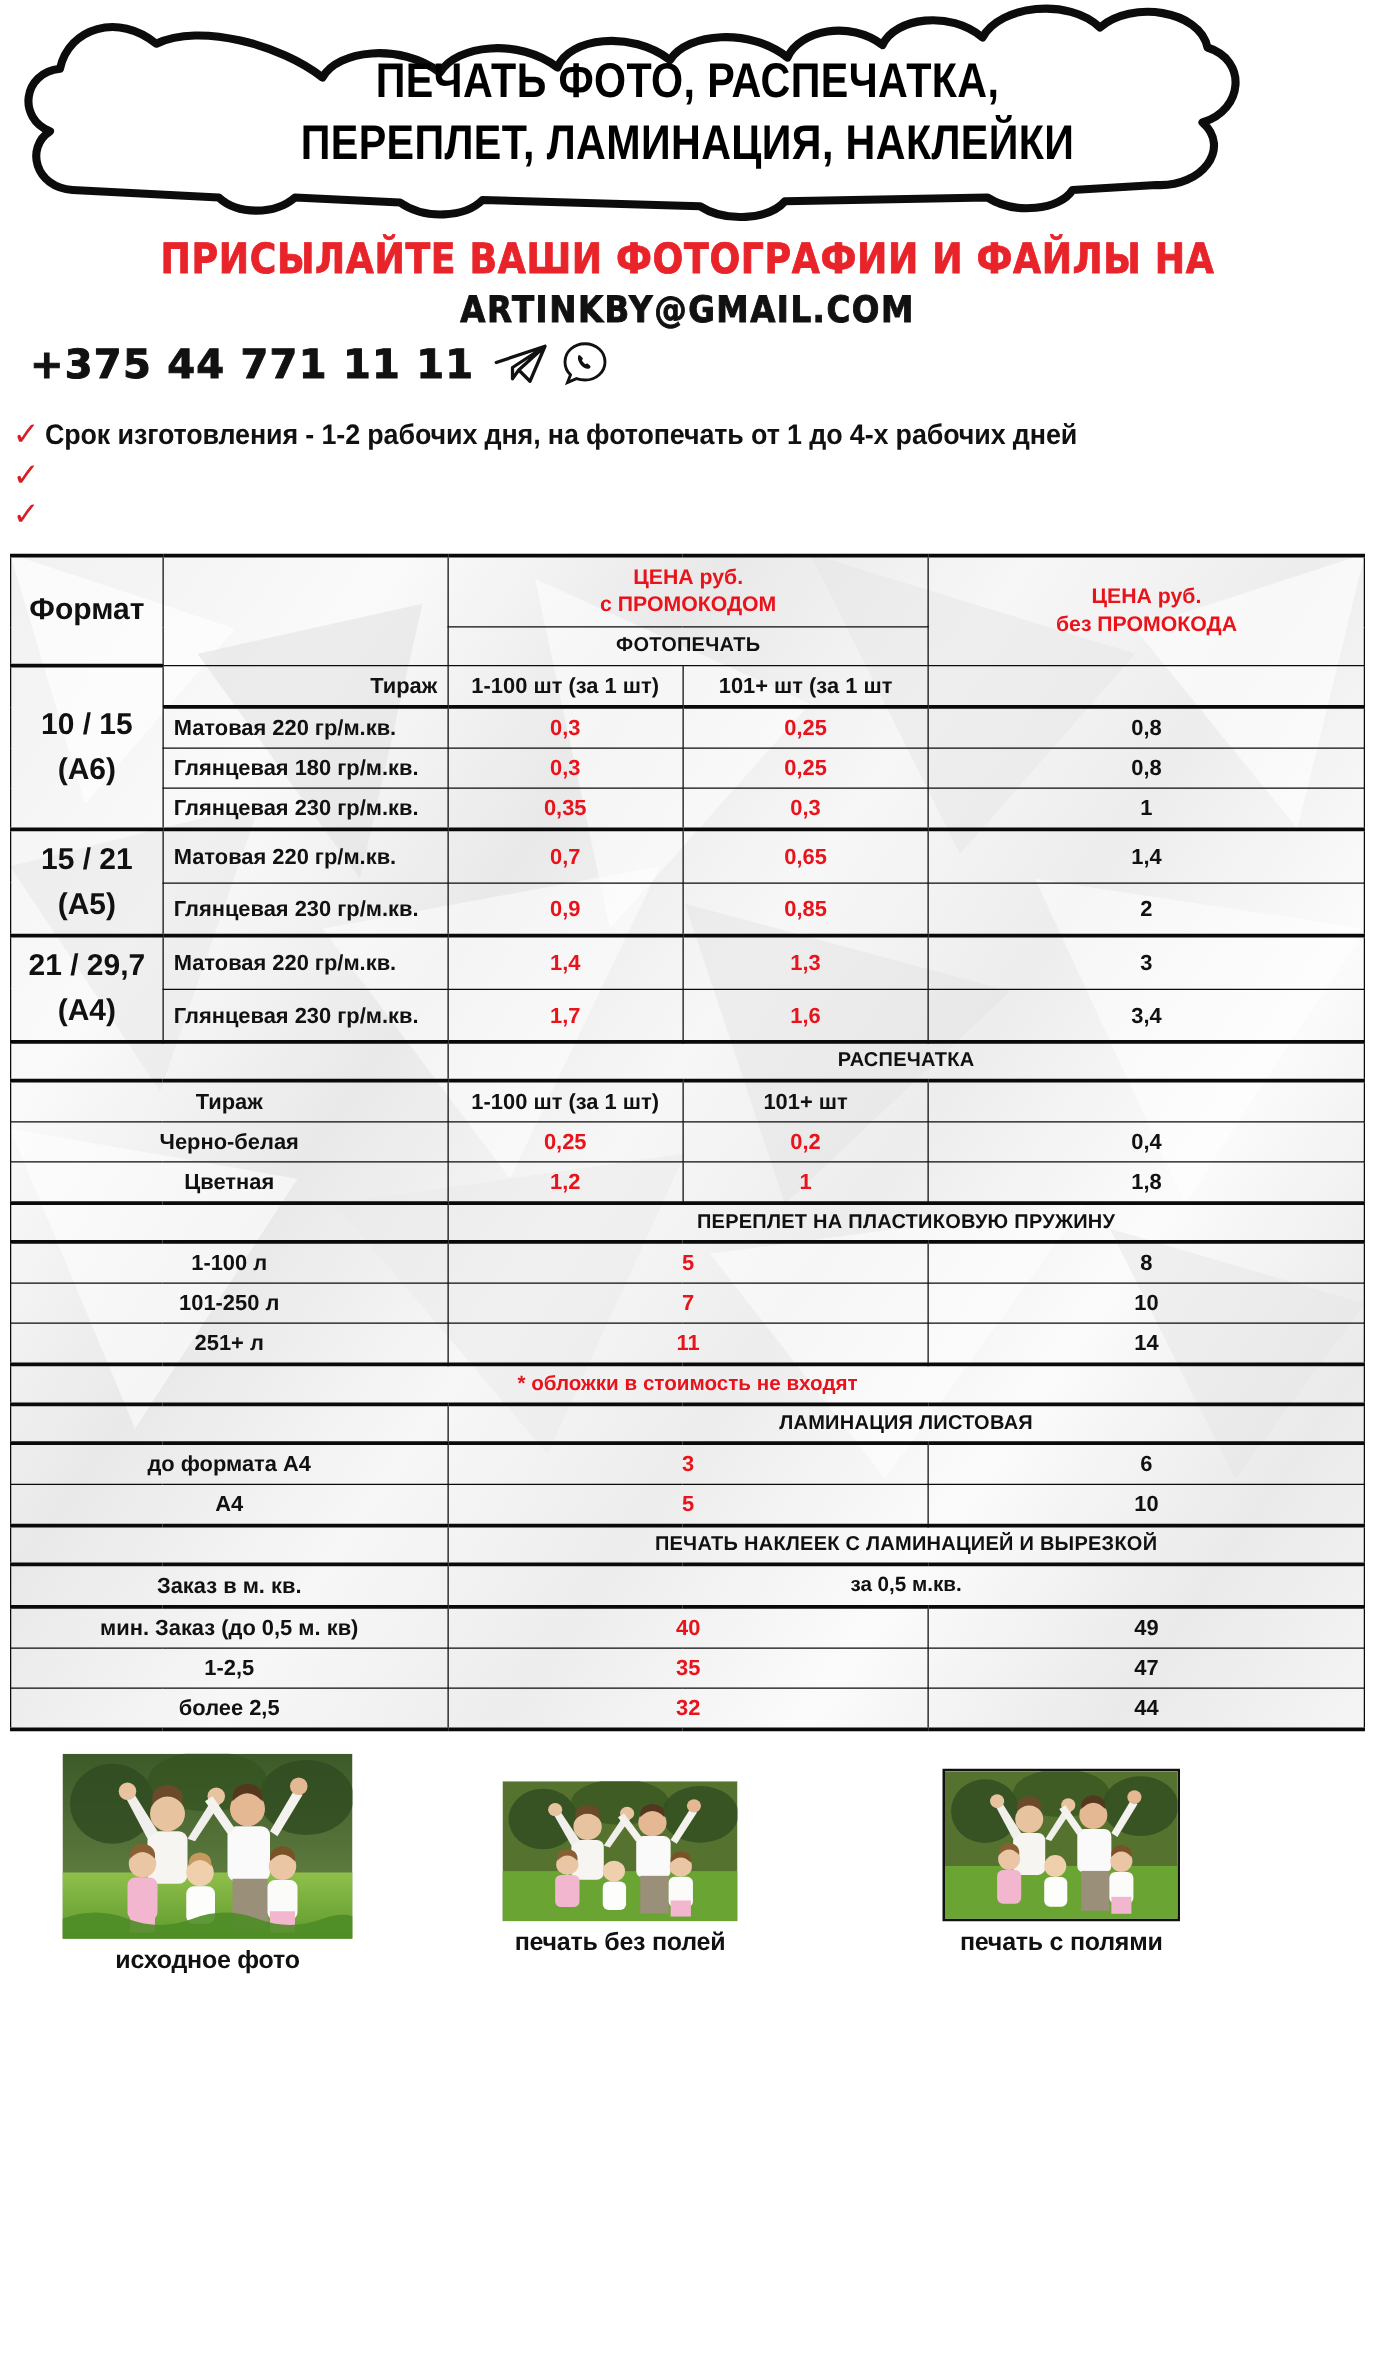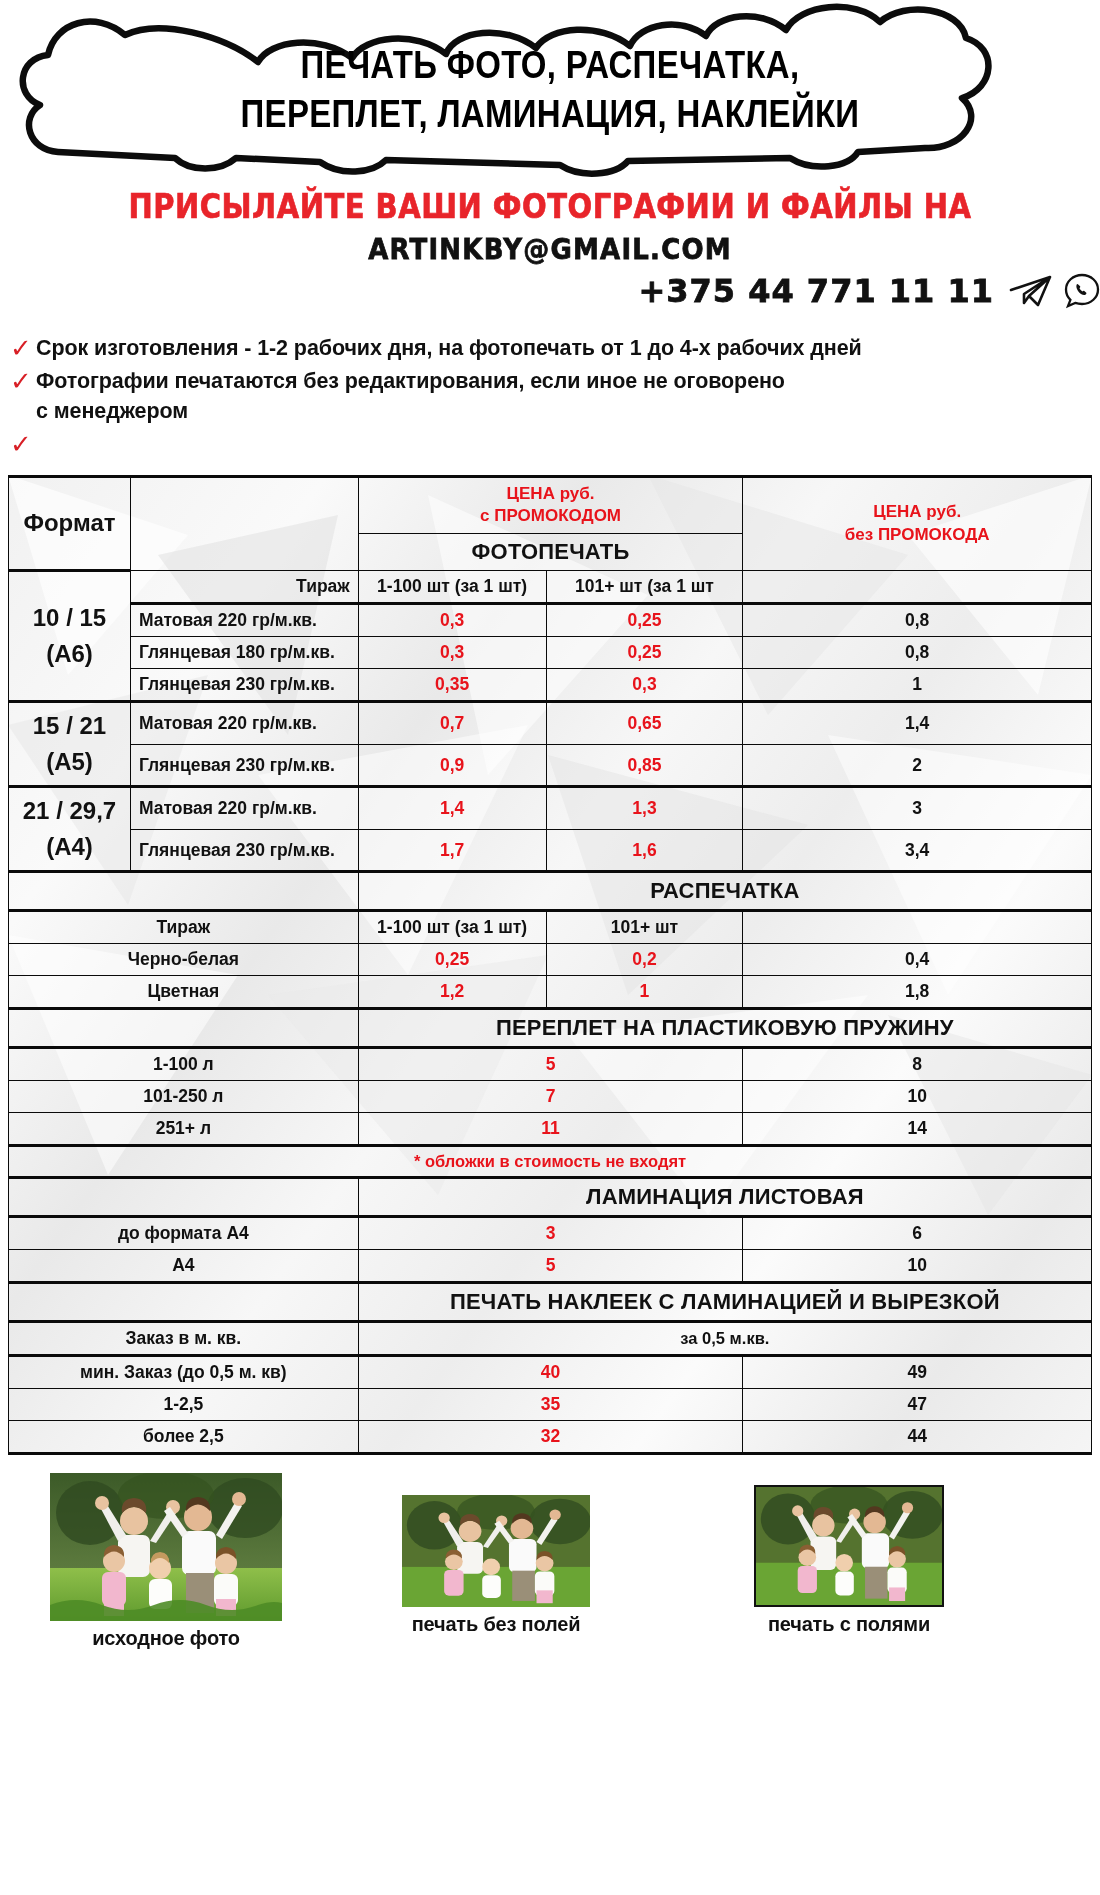--- a/index.html
+++ b/index.html
@@ -55,21 +55,21 @@
     font-size: 26px;
     letter-spacing: 1.2px;
     margin-top: 10px;
     transform: scaleY(1.12);
     font-family: "DejaVu Sans", sans-serif;
     -webkit-text-stroke: 0.7px #111;
   }
   .contact-phone-row {
     display: flex;
     align-items: center;
-    justify-content: flex-end;
+    justify-content: flex-start;
     gap: 14px;
     margin-top: 8px;
     margin-left: 24px;
   }
   .contact-phone {
     color: #111;
     font-weight: bold;
     font-size: 32px;
     letter-spacing: 1px;
     font-family: "DejaVu Sans", sans-serif;
@@ -130,21 +130,21 @@
     text-align: center;
     padding: 5px 4px;
     height: 31px;
     font-family: "Liberation Sans", sans-serif;
   }
   .thick-top { border-top-width: 3.5px; }
   .thick-bottom { border-bottom-width: 3.5px; }
   .blank { background: transparent; }
   .red { color: #e8131b; }
   .red-head { color: #e8131b; font-weight: bold; font-size: 17px; line-height: 1.35; }
-  .sec-head { font-size: 22px; font-weight: bold; letter-spacing: 0.2px; }
+  .sec-head { font-size: 16px; font-weight: bold; letter-spacing: 0.2px; }
   .lbl-left { text-align: left; padding-left: 8px; font-size: 17.5px; }
   .lbl-right { text-align: right; padding-right: 8px; }
   .fmt { font-size: 24px; line-height: 1.5; }
   .note { color: #e8131b; font-size: 16.5px; font-weight: bold; margin-left: 36px; }
   .norm { font-weight: bold; }
   .small-unit { font-weight: bold; font-size: 16.5px; }
 
   col.c1 { width: 122px; }
   col.c2 { width: 228px; }
   col.c3 { width: 188px; }
@@ -209,24 +209,20 @@
   </div>
 </div>
 
 <div class="bullets">
   <div class="bullet-row">
     <div class="check">✓</div>
     <div class="bullet-text">Срок изготовления - 1-2 рабочих дня, на фотопечать от 1 до 4-х рабочих дней</div>
   </div>
   <div class="bullet-row">
     <div class="check">✓</div>
-    <div>
-      <div class="bullet-text">Фотографии печатаются без редактирования, если иное не оговорено</div>
-      <div class="bullet-text">с менеджером</div>
-    </div>
   </div>
   <div class="bullet-row">
     <div class="check">✓</div>
   </div>
 </div>
 
 <div class="table-wrap">
   <svg class="poly-bg" width="1084" height="740" viewBox="0 0 1084 740" preserveAspectRatio="none">
     <polygon points="0,0 180,60 60,200" fill="#ffffff" opacity="0.65"></polygon>
     <polygon points="150,80 330,40 280,260" fill="#e3e3e3" opacity="0.6"></polygon>

